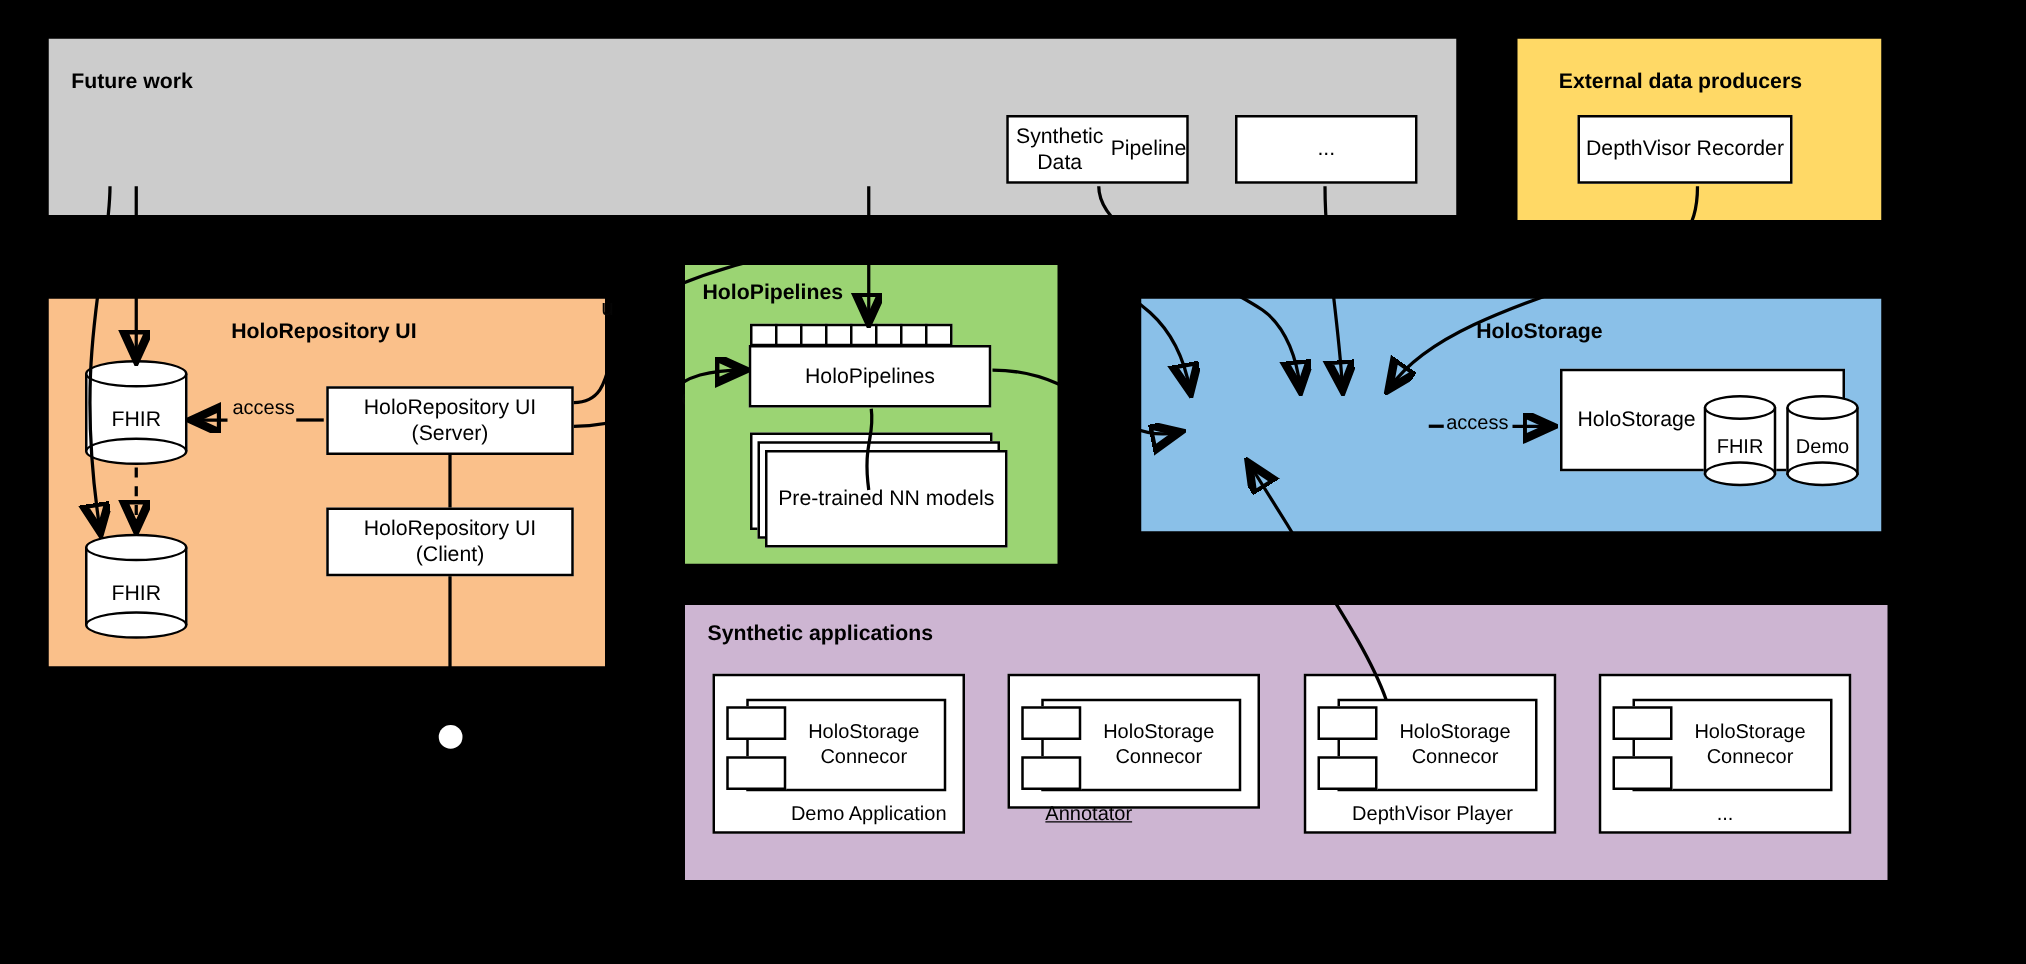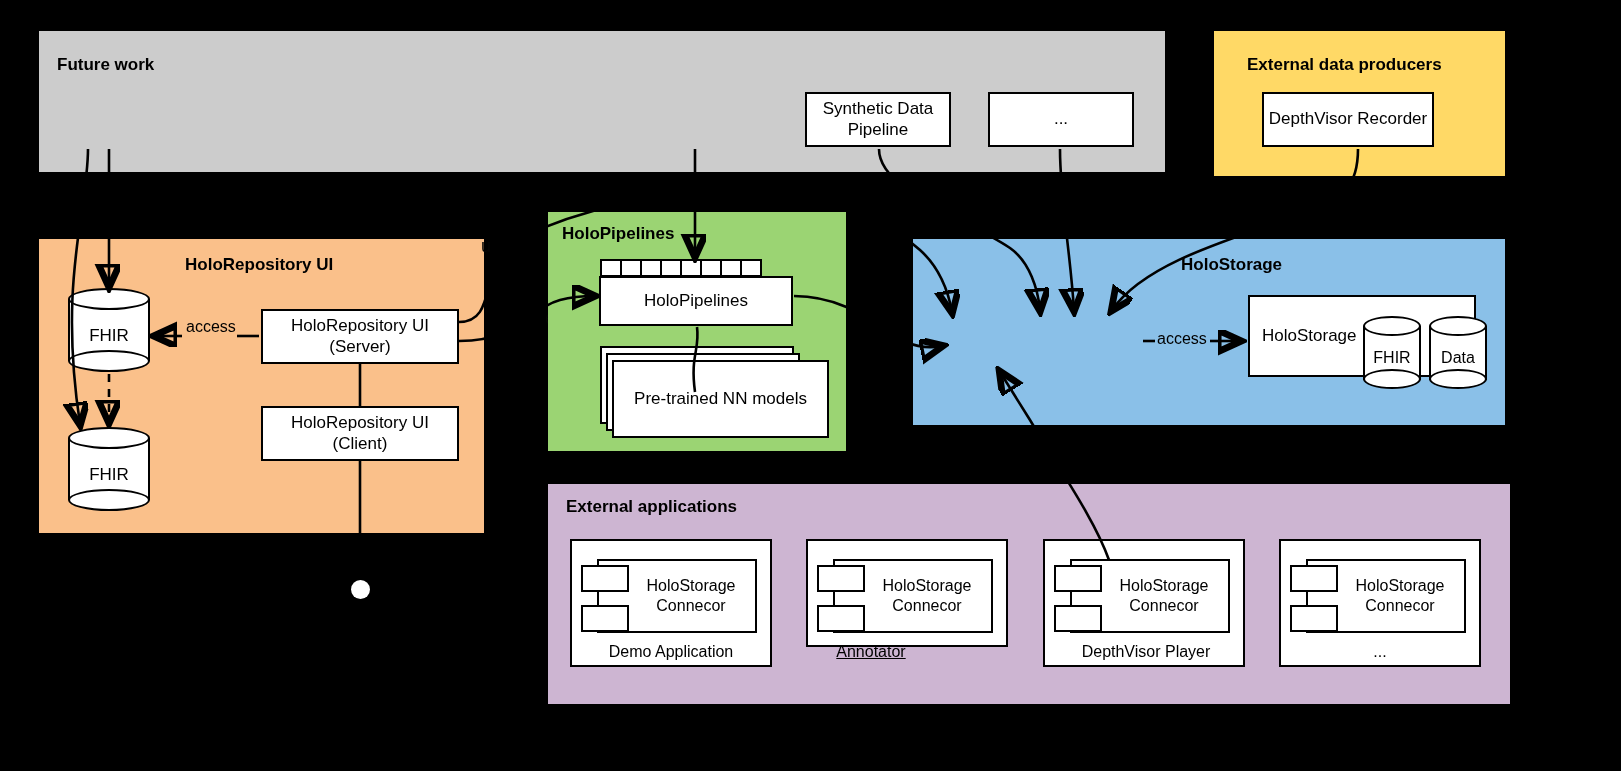--- a/index.html
+++ b/index.html
@@ -44,21 +44,21 @@
 <body>
 
 <div id="stage">
 
   <div class="group" style="left:39px;top:31px;width:1126px;height:141px;background:#CCCCCC;">
   </div>
   <div class="group-title" style="left:57px;top:55px;">Future work</div>
 
 
 
-  <div class="node" style="left:805px;top:92px;width:146px;height:55px;flex-direction:column;">
+  <div class="node" style="left:805px;top:92px;width:146px;height:55px;flex-direction:row;">
     <span>Synthetic Data</span>
     <span>Pipeline</span>
   </div>
 
   <div class="node" style="left:988px;top:92px;width:146px;height:55px;">
     <span>...</span>
   </div>
 
   <div class="group" style="left:1214px;top:31px;width:291px;height:145px;background:#FFD966;">
   </div>
@@ -115,21 +115,21 @@
     <div class="cell"></div>
     <div class="cell"></div>
   </div>
 
   <div class="node" style="left:599px;top:276px;width:194px;height:50px;">
     <span>HoloPipelines</span>
   </div>
 
   <div class="stack-sh" style="left:600px;top:346px;width:194px;height:78px;"></div>
   <div class="stack-sh" style="left:606px;top:353px;width:194px;height:78px;"></div>
-  <div class="node" style="left:612px;top:360px;width:217px;height:78px;text-align:center;">
+  <div class="node" style="left:612px;top:360px;width:194px;height:78px;text-align:center;">
     <span>Pre-trained NN models</span>
   </div>
 
   <div class="group" style="left:913px;top:239px;width:592px;height:186px;background:#8AC0E8;">
   </div>
   <div class="group-title" style="left:1181px;top:255px;">HoloStorage</div>
 
 
   <div class="edge-label" style="left:1157px;top:330px;">access</div>
 
@@ -141,35 +141,35 @@
     <div class="cy-body" style="top:10px;height:54px;"></div>
     <div class="cy-bot" style="top:53px;height:20px;"></div>
     <div class="cy-top" style="top:0px;height:20px;"></div>
     <div class="cy-lbl" style="top:33px;font-size:16px;">FHIR</div>
   </div>
 
   <div class="cyl" style="left:1429px;top:316px;width:58px;height:74px;">
     <div class="cy-body" style="top:10px;height:54px;"></div>
     <div class="cy-bot" style="top:53px;height:20px;"></div>
     <div class="cy-top" style="top:0px;height:20px;"></div>
-    <div class="cy-lbl" style="top:33px;font-size:16px;">Data</div>
+    <div class="cy-lbl" style="top:33px;font-size:16px;">Demo</div>
   </div>
 
   <div class="group" style="left:548px;top:484px;width:962px;height:220px;background:#CDB5D2;">
   </div>
-  <div class="group-title" style="left:566px;top:497px;">External applications</div>
+  <div class="group-title" style="left:566px;top:497px;">Synthetic applications</div>
 
   <div class="node" style="left:570px;top:539px;width:202px;height:128px;"></div>
   <div class="component" style="left:597px;top:559px;width:160px;height:74px;flex-direction:column;padding-left:28px;box-sizing:border-box;">
     <span>HoloStorage</span>
     <span>Connecor</span>
   </div>
   <div class="ctab" style="left:581px;top:565px;"></div>
   <div class="ctab" style="left:581px;top:605px;"></div>
-  <div class="app-name" style="left:570px;width:202px;top:643px;">Demo Application</div>
+  <div class="app-name" style="left:594px;width:202px;top:643px;">Demo Application</div>
 
   <div class="node" style="left:806px;top:539px;width:202px;height:108px;"></div>
   <div class="component" style="left:833px;top:559px;width:160px;height:74px;flex-direction:column;padding-left:28px;box-sizing:border-box;">
     <span>HoloStorage</span>
     <span>Connecor</span>
   </div>
   <div class="ctab" style="left:817px;top:565px;"></div>
   <div class="ctab" style="left:817px;top:605px;"></div>
   <div class="app-name" style="left:770px;width:202px;top:643px;text-decoration:underline;">Annotator</div>
 

